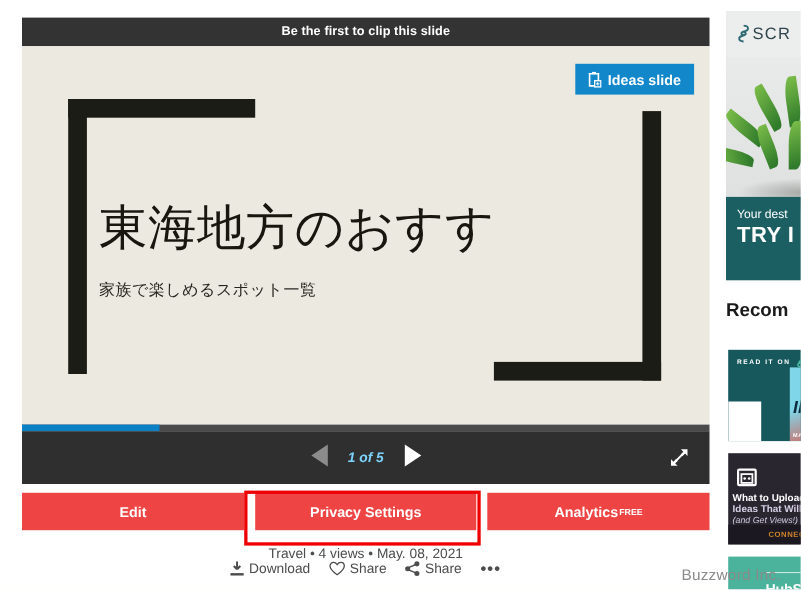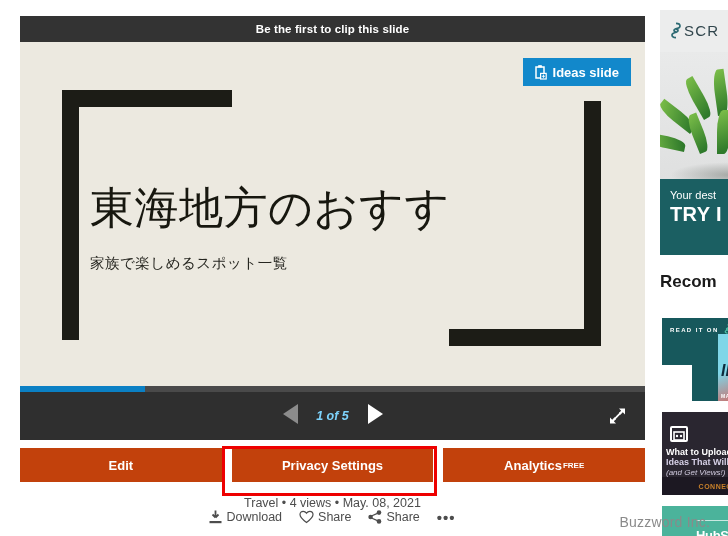--- a/index.html
+++ b/index.html
@@ -132,21 +132,21 @@
 
   
   #action-row {
     margin-top: 8px;
     display: flex;
     gap: 10px;
   }
   .action-button {
     flex: 1;
     height: 34px;
-    background: #c2410c;
+    background: #ef4444;
     color: #ffffff;
     border: none;
     font-family: "Liberation Sans", sans-serif;
     font-size: 13px;
     font-weight: bold;
     cursor: pointer;
     display: flex;
     align-items: center;
     justify-content: center;
     position: relative;

